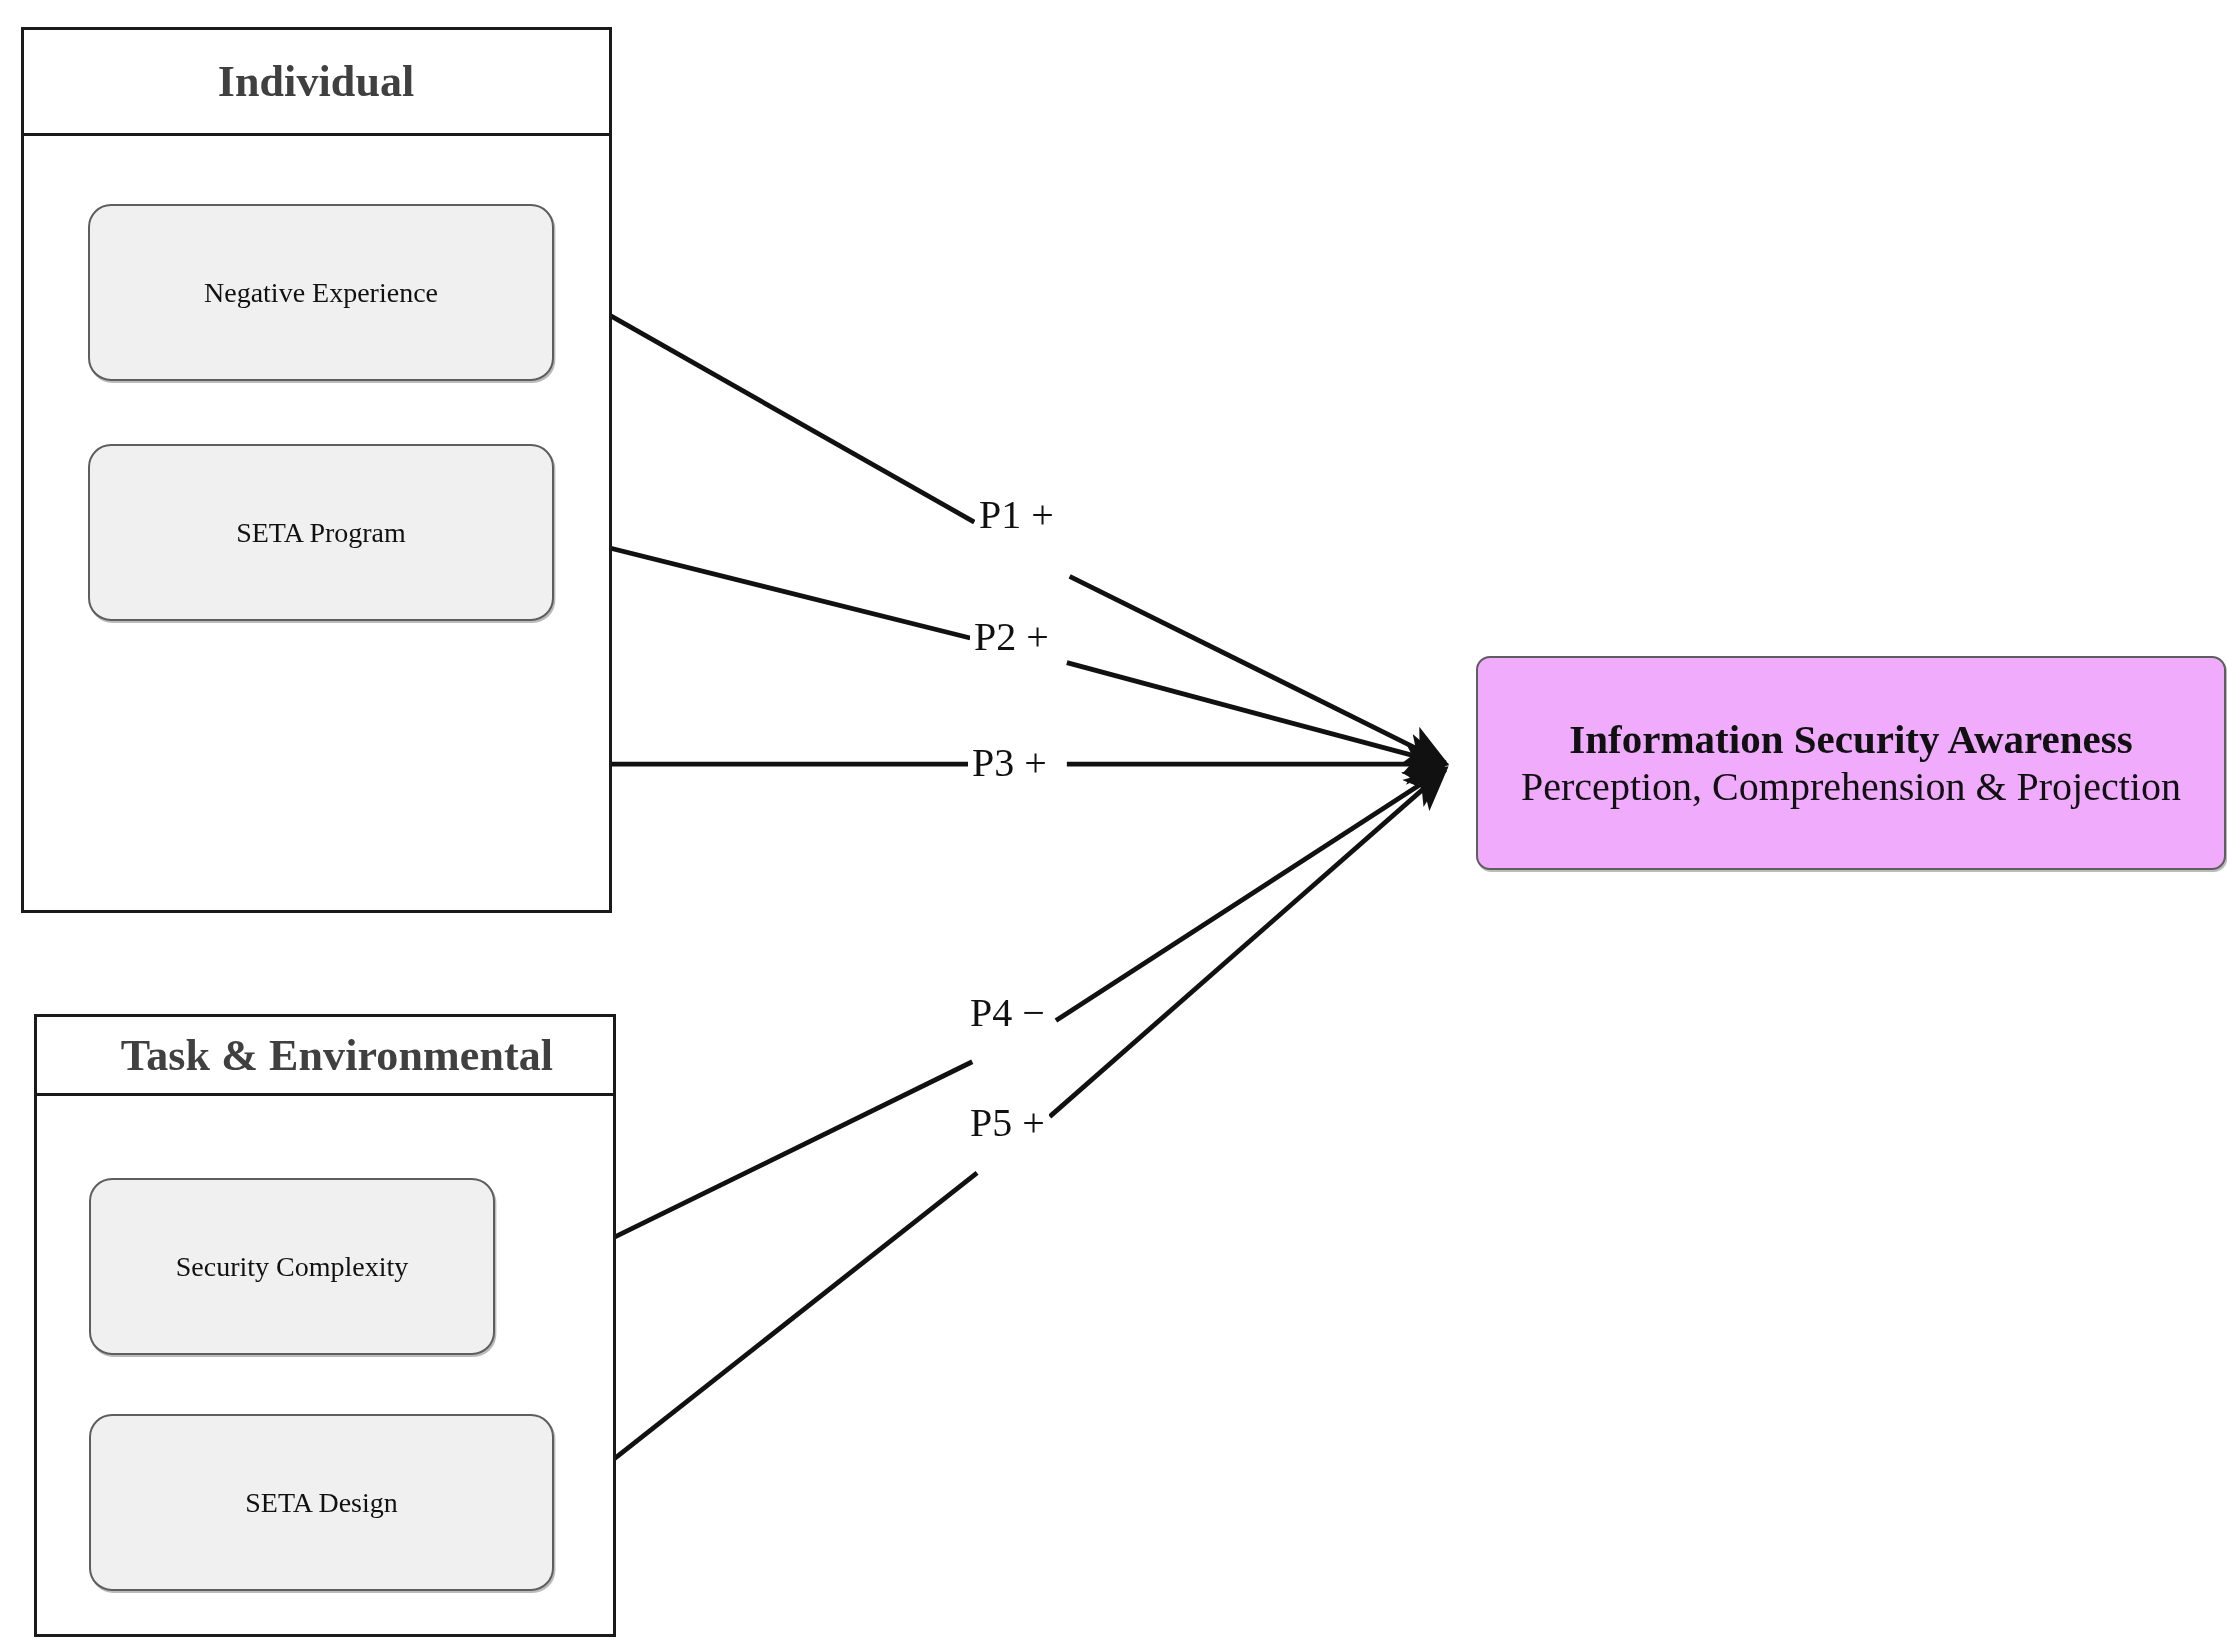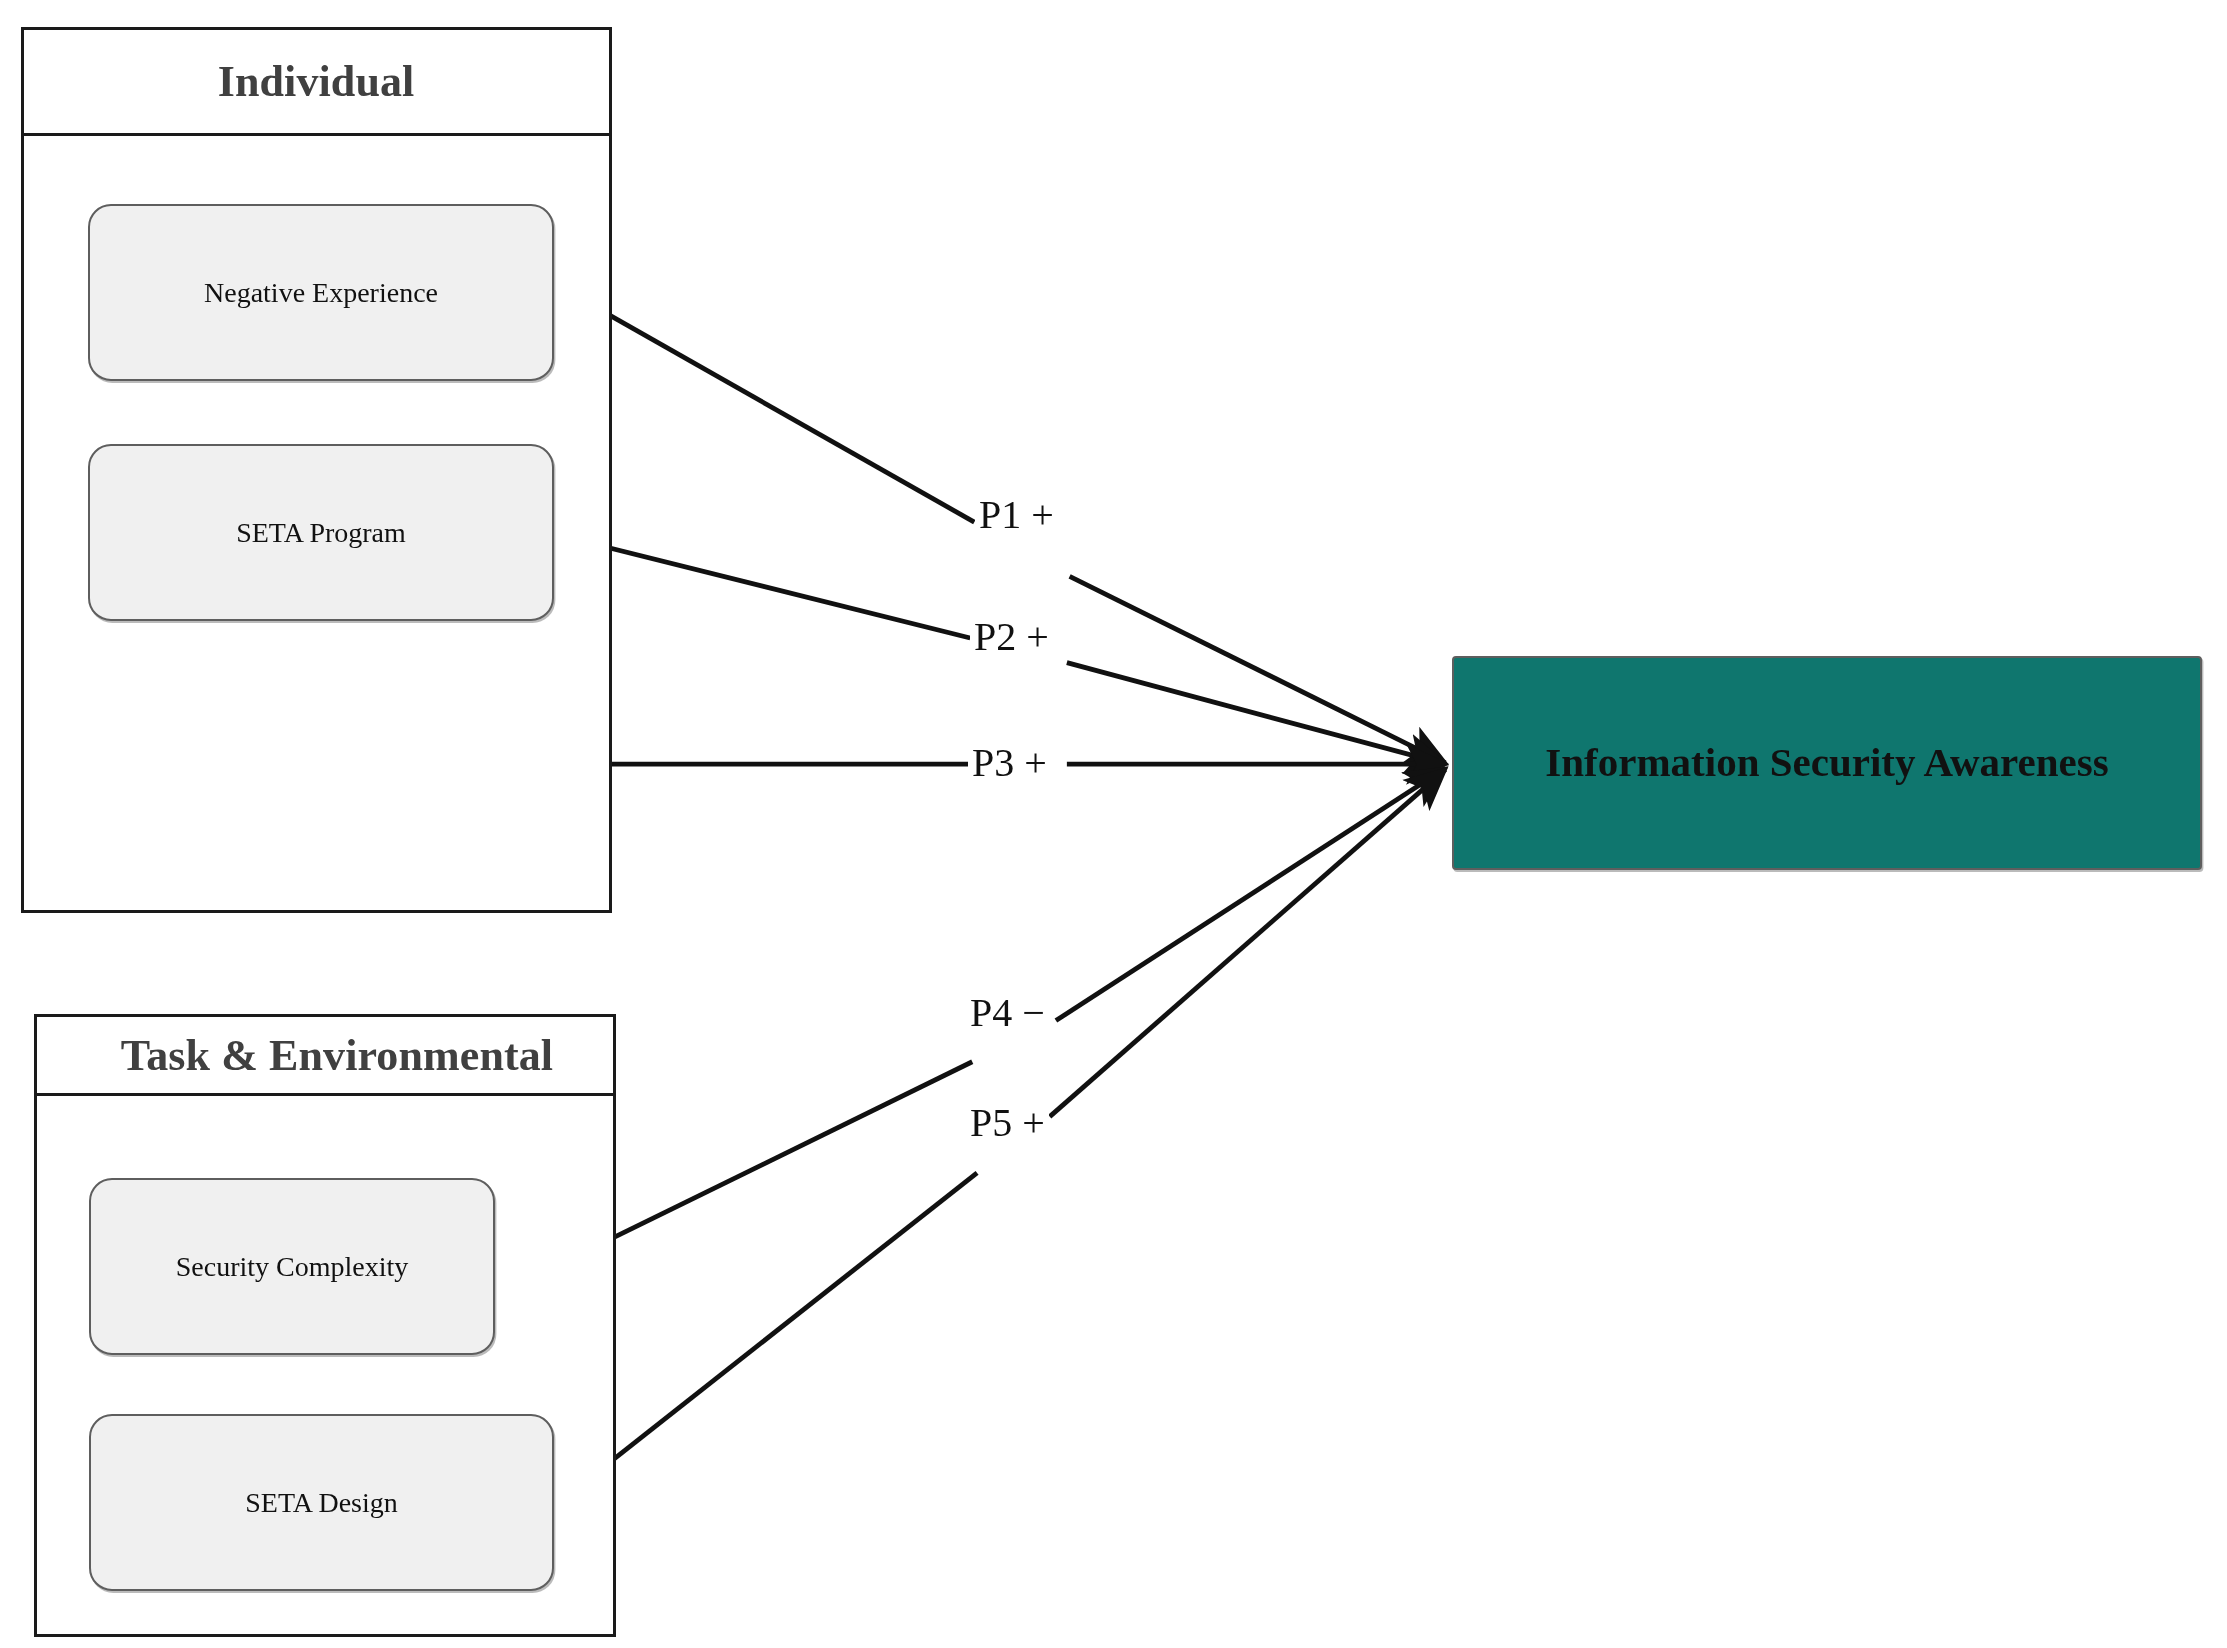--- a/index.html
+++ b/index.html
@@ -63,28 +63,29 @@
     color: #111111;
     line-height: 1.12;
     white-space: nowrap;
   }
 
   
   .outcome {
     position: absolute;
     box-sizing: border-box;
     border: 2.7px solid #5e5e5e;
-    border-radius: 4px;
-    background: #0f766e;
+    border-radius: 14px;
+    background: #f0abfc;
     display: flex;
     flex-direction: column;
     align-items: center;
     justify-content: center;
     text-align: center;
     box-shadow: 1.4px 2.1px 0 rgba(60,60,60,0.35);
+    margin-left: 24px;
   }
   .outcome-title {
     font-size: 41px;
     font-weight: bold;
     color: #111111;
     line-height: 1.15;
     white-space: nowrap;
   }
   .outcome-sub {
     font-size: 40px;
@@ -171,20 +172,21 @@
   <div class="node" style="left:89px; top:1178px; width:406px; height:177px;">
     <span class="node-label">Security Complexity</span>
   </div>
 
   <div class="node" style="left:89px; top:1414px; width:465px; height:177px;">
     <span class="node-label">SETA Design</span>
   </div>
 
   <div class="outcome" style="left:1452px; top:656px; width:750px; height:214px;">
     <div class="outcome-title">Information Security Awareness</div>
+    <div class="outcome-sub">Perception, Comprehension &amp; Projection</div>
   </div>
 
   <div class="plabel" style="left:975px; top:495px;">
     <span>P1 +</span>
   </div>
 
   <div class="plabel" style="left:970px; top:617px;">
     <span>P2 +</span>
   </div>
 

